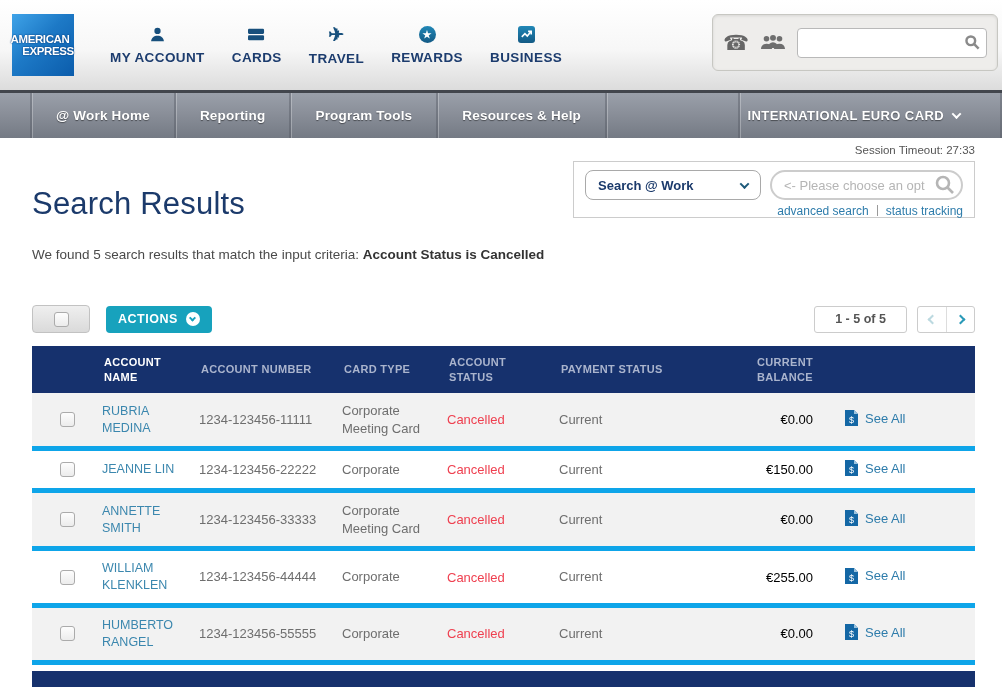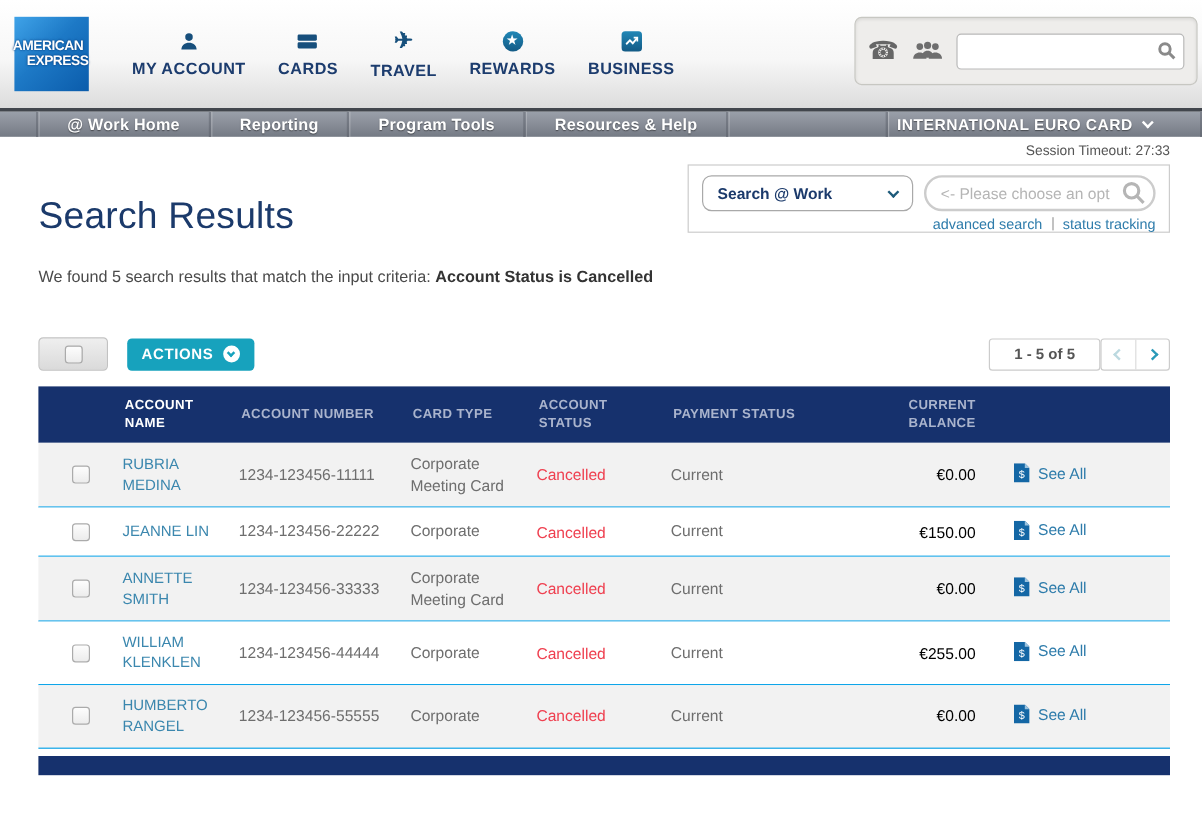--- a/index.html
+++ b/index.html
@@ -36,21 +36,21 @@
     background:#eeedeb; border:1px solid #c7c7c2; border-radius:6px;
     box-shadow:inset 0 1px 3px rgba(0,0,0,.10);
     display:flex; align-items:center; padding:0 10px; gap:11px; }
   .phone-glyph { font-size:21px; color:#666; line-height:1; }
   .hsearch-wrap { position:relative; flex:1; }
   .hsearch { width:100%; height:30px; border:1px solid #b9b9b9; border-radius:4px;
     background:#fff; padding:0 28px 0 8px; font-size:13px; color:#444; outline:none; }
   .hsearch-wrap .mag { position:absolute; right:6px; top:6px; }
 
   
-  .subnav { height:24px; border-top:3px solid #42464d;
+  .subnav { height:48px; border-top:3px solid #42464d;
     background:linear-gradient(180deg,#9aa0aa 0%,#8a8f99 45%,#747a84 100%);
     display:flex; align-items:stretch; }
   .subnav .sep { width:2px; align-self:stretch;
     background:linear-gradient(180deg,#7d828c,#666b75);
     box-shadow:1px 0 0 rgba(255,255,255,.28); }
   .subnav .sep.first { margin-left:30px; }
   .snav-item { display:flex; align-items:center; padding:0 24px;
     color:#fff; font-weight:bold; font-size:13.5px; letter-spacing:.2px;
     text-shadow:0 1px 1px rgba(0,0,0,.45); }
   .snav-spacer { flex:1; }
@@ -97,21 +97,21 @@
     border:1px solid #ababab; border-radius:3px;
     background:linear-gradient(180deg,#fdfdfd,#ececec); }
   .actions-btn { margin-left:16px; height:27px; border:none; border-radius:4px;
     background:#17a2bd; color:#fff; font-weight:bold; font-size:12.5px;
     letter-spacing:.5px; padding:0 12px; display:flex; align-items:center; gap:8px;
     font-family:"Liberation Sans", sans-serif; }
   .actions-btn .circle { width:14px; height:14px; border-radius:50%; background:#fff;
     display:flex; align-items:center; justify-content:center; }
   .actions-btn .circle .chev { width:5px; height:5px; color:#17a2bd;
     border-width:2px; transform:rotate(45deg) translate(-1px,-1px); }
-  .pagination { margin-left:auto; display:flex; }
+  .pagination { margin-left:auto; display:flex; gap:10px; }
   .page-range { width:93px; height:27px; border:1px solid #ccc; border-radius:3px;
     background:#fff; display:flex; align-items:center; justify-content:center;
     color:#555; font-size:12.5px; font-weight:bold; }
   .pager { display:flex; height:27px; border:1px solid #ccc; border-radius:3px;
     background:#fff; }
   .pbtn { width:28px; display:flex; align-items:center; justify-content:center; }
   .pbtn + .pbtn { border-left:1px solid #ddd; }
   .chev-left { display:inline-block; width:7px; height:7px;
     border-right:2px solid #bcd9e0; border-bottom:2px solid #bcd9e0;
     transform:rotate(135deg); }
@@ -123,21 +123,21 @@
   .rtable { margin-top:13px; width:943px; }
   .grid-row { display:grid;
     grid-template-columns:70px 97px 143px 105px 112px 150px 116px 150px;
     align-items:center; }
   .thead { background:#16316d; min-height:47px; color:#aab4cd;
     font-size:11px; font-weight:bold; letter-spacing:.3px; }
   .thead .cell { padding:6px 12px 6px 2px; line-height:1.35; }
   .thead .th-name { color:#fff; }
   .thead .th-bal { text-align:right; padding-right:12px; }
   .thead .th-trans { padding-left:20px; }
-  .trow { background:#fff; border-bottom:1px solid #0ea5e9; min-height:41px;
+  .trow { background:#fff; border-bottom:5px solid #0ea5e9; min-height:41px;
     padding:9px 0; font-size:13px; }
   .trow.alt { background:#f2f2f2; }
   .cell-check { display:flex; justify-content:center; }
   .cell-name { color:#3b87ae; font-size:12.5px; line-height:1.35; padding-right:10px; }
   .cell-num, .cell-card, .cell-pay { color:#6e6e6e; line-height:1.35; padding-right:12px; }
   .cell-status { color:#ef4050; }
   .cell-bal { color:#000000; text-align:right; padding-right:12px; }
   .cell-link { padding-left:20px; }
   .seeall { display:inline-flex; align-items:center; gap:7px; color:#2e7cab;
     text-decoration:none; font-size:13px; }

